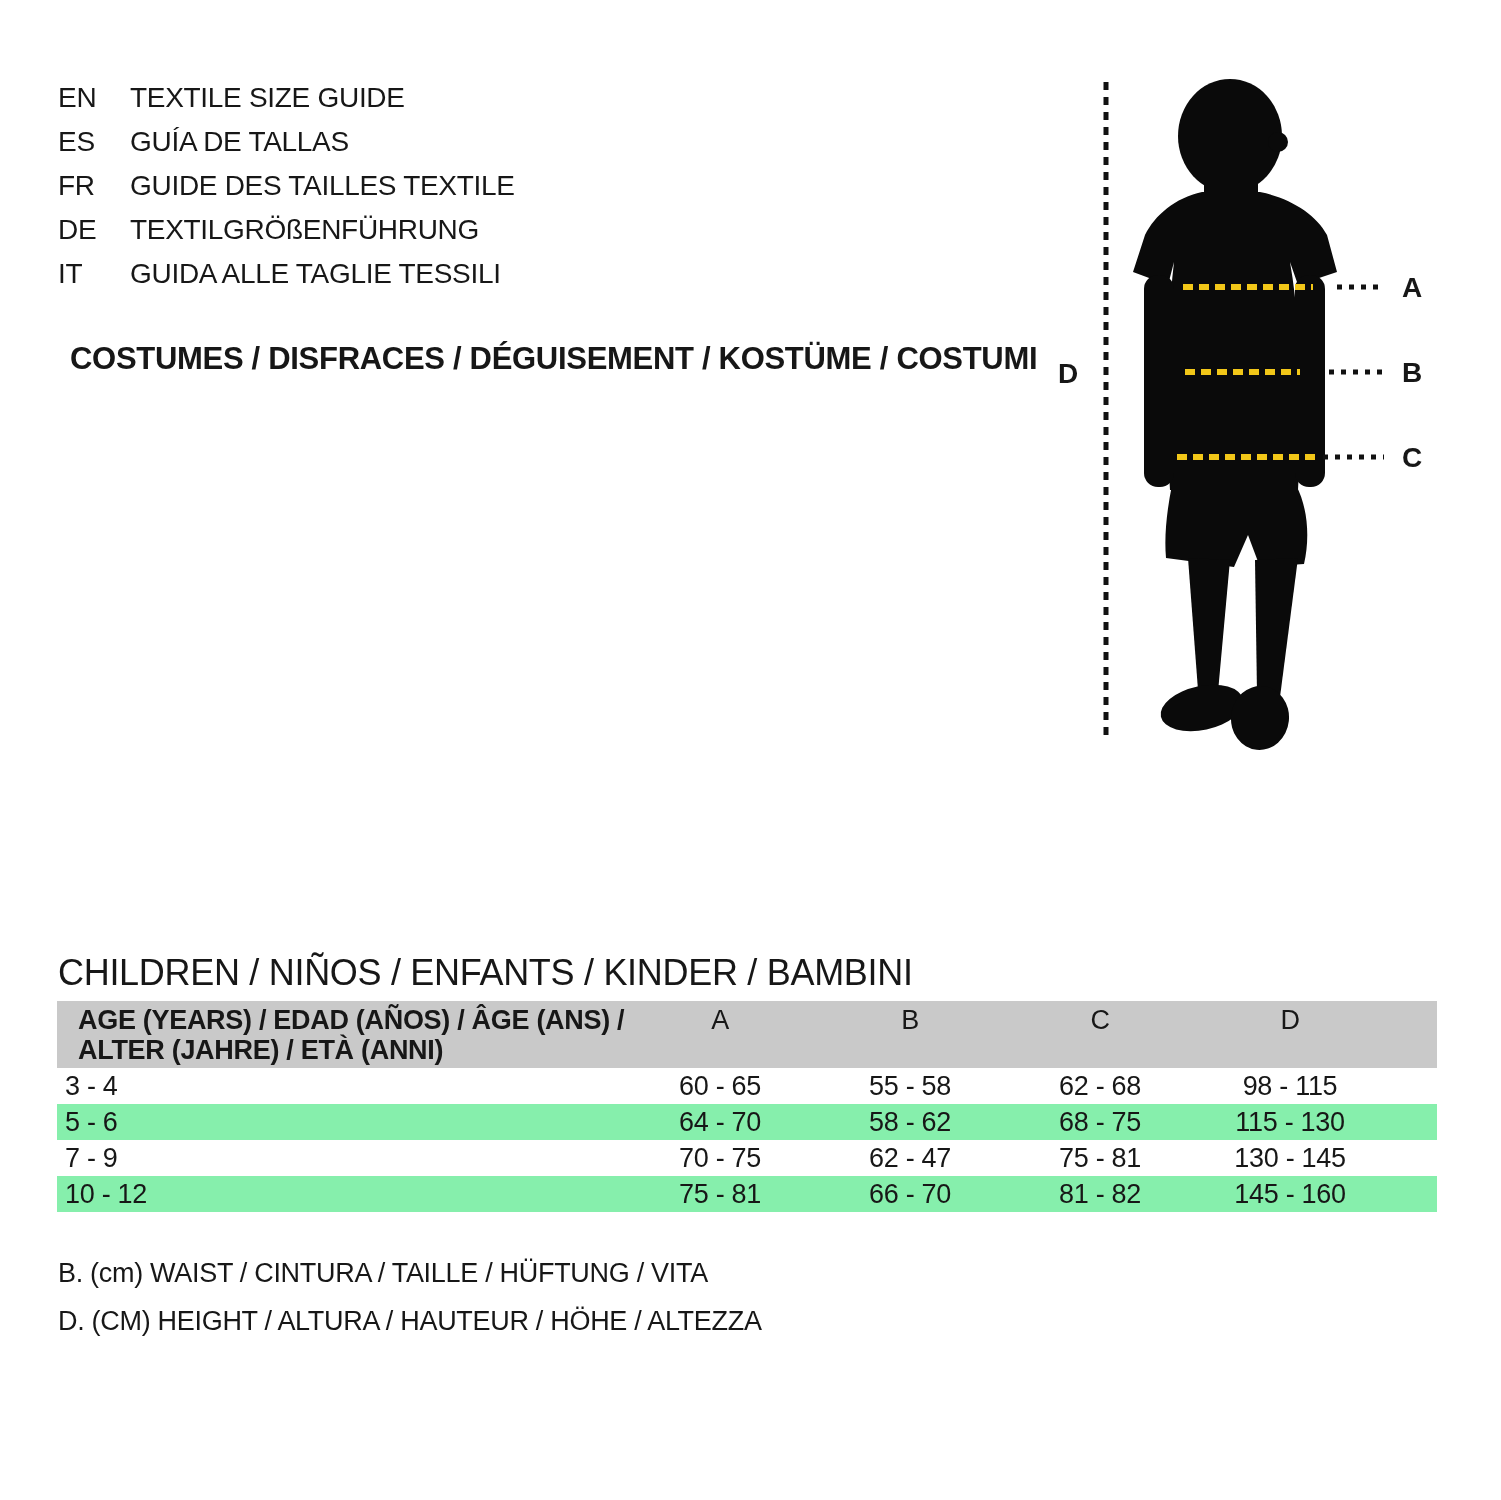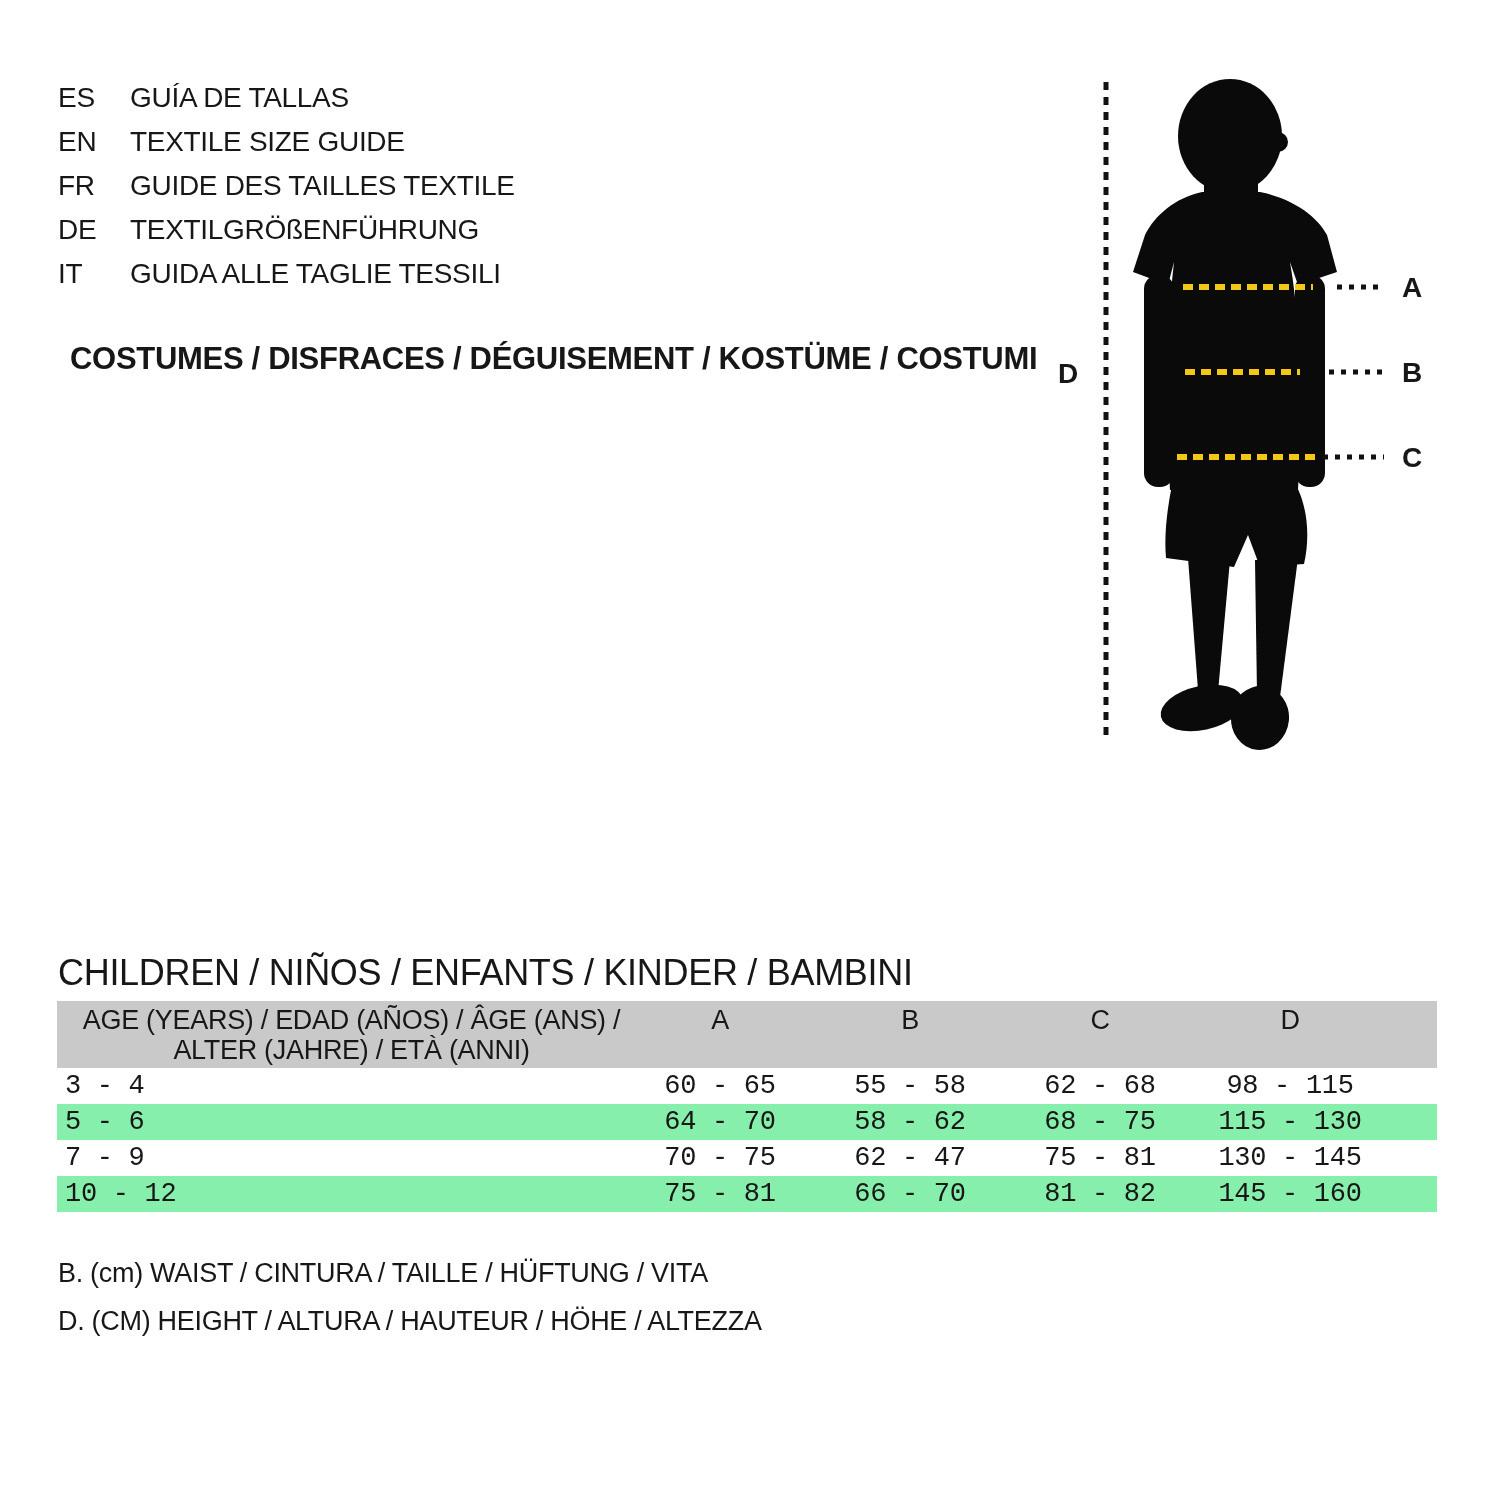--- a/index.html
+++ b/index.html
@@ -75,26 +75,25 @@
     margin: 0;
   }
   .size-table thead tr { background: #c9c9c9; }
   .size-table thead th {
     height: 63px;
     vertical-align: top;
     text-align: center;
     padding-top: 4px;
     line-height: 30px;
   }
-  .size-table thead th.age-col { text-align: center; padding-left: 21px; }
+  .size-table thead th.age-col { text-align: left; padding-left: 21px; font-weight: bold; }
   .size-table tbody td {
     height: 36px;
     text-align: center;
     line-height: 36px;
-    font-family: Liberation Mono, monospace;
   }
   .size-table tbody td.age-col { text-align: left; padding-left: 8px; }
   .size-table tbody tr.alt { background: #86efac; }
 
   
   .legend {
     position: absolute;
     left: 58px;
     top: 1249px;
     font-size: 27px;
@@ -102,26 +101,26 @@
   }
   .legend-row { height: 48px; line-height: 48px; white-space: nowrap; }
 </style>
 </head>
 <body>
 
 <div class="page">
 
   <div class="lang-list">
     <div class="lang-row">
+      <span class="lang-code">EN</span>
+      <span class="lang-label">TEXTILE SIZE GUIDE</span>
+    </div>
+    <div class="lang-row">
       <span class="lang-code">ES</span>
       <span class="lang-label">GUÍA DE TALLAS</span>
-    </div>
-    <div class="lang-row">
-      <span class="lang-code">EN</span>
-      <span class="lang-label">TEXTILE SIZE GUIDE</span>
     </div>
     <div class="lang-row">
       <span class="lang-code">FR</span>
       <span class="lang-label">GUIDE DES TAILLES TEXTILE</span>
     </div>
     <div class="lang-row">
       <span class="lang-code">DE</span>
       <span class="lang-label">TEXTILGRÖßENFÜHRUNG</span>
     </div>
     <div class="lang-row">

